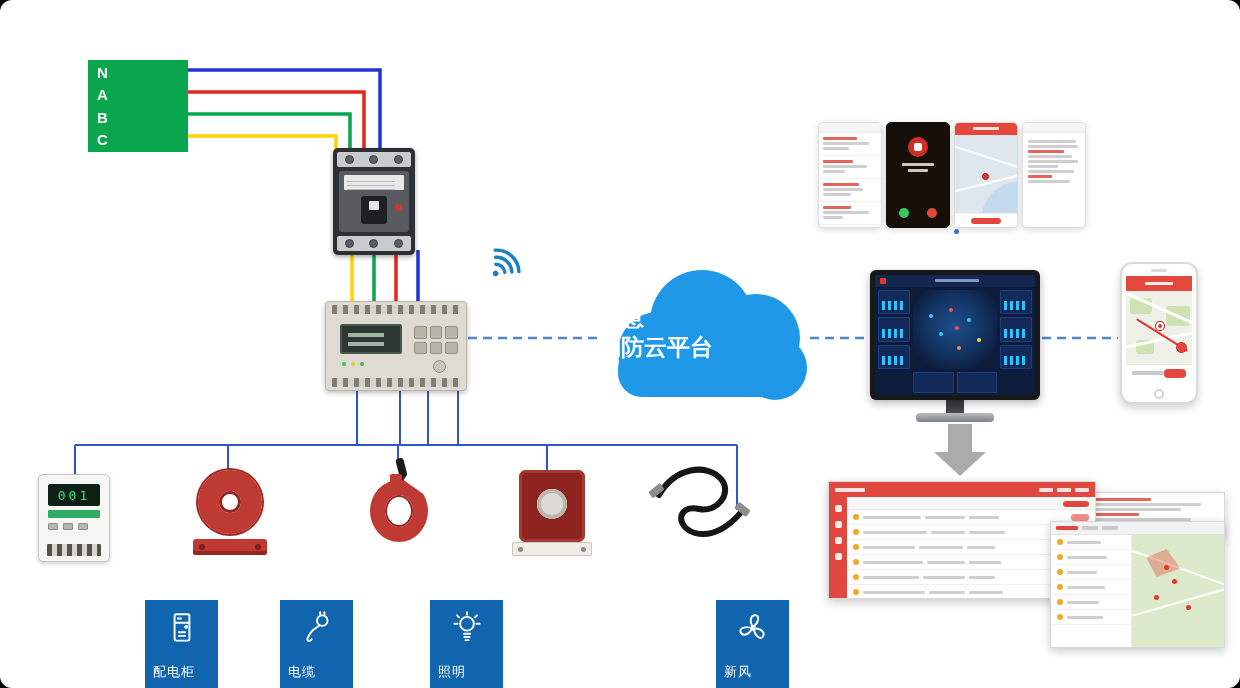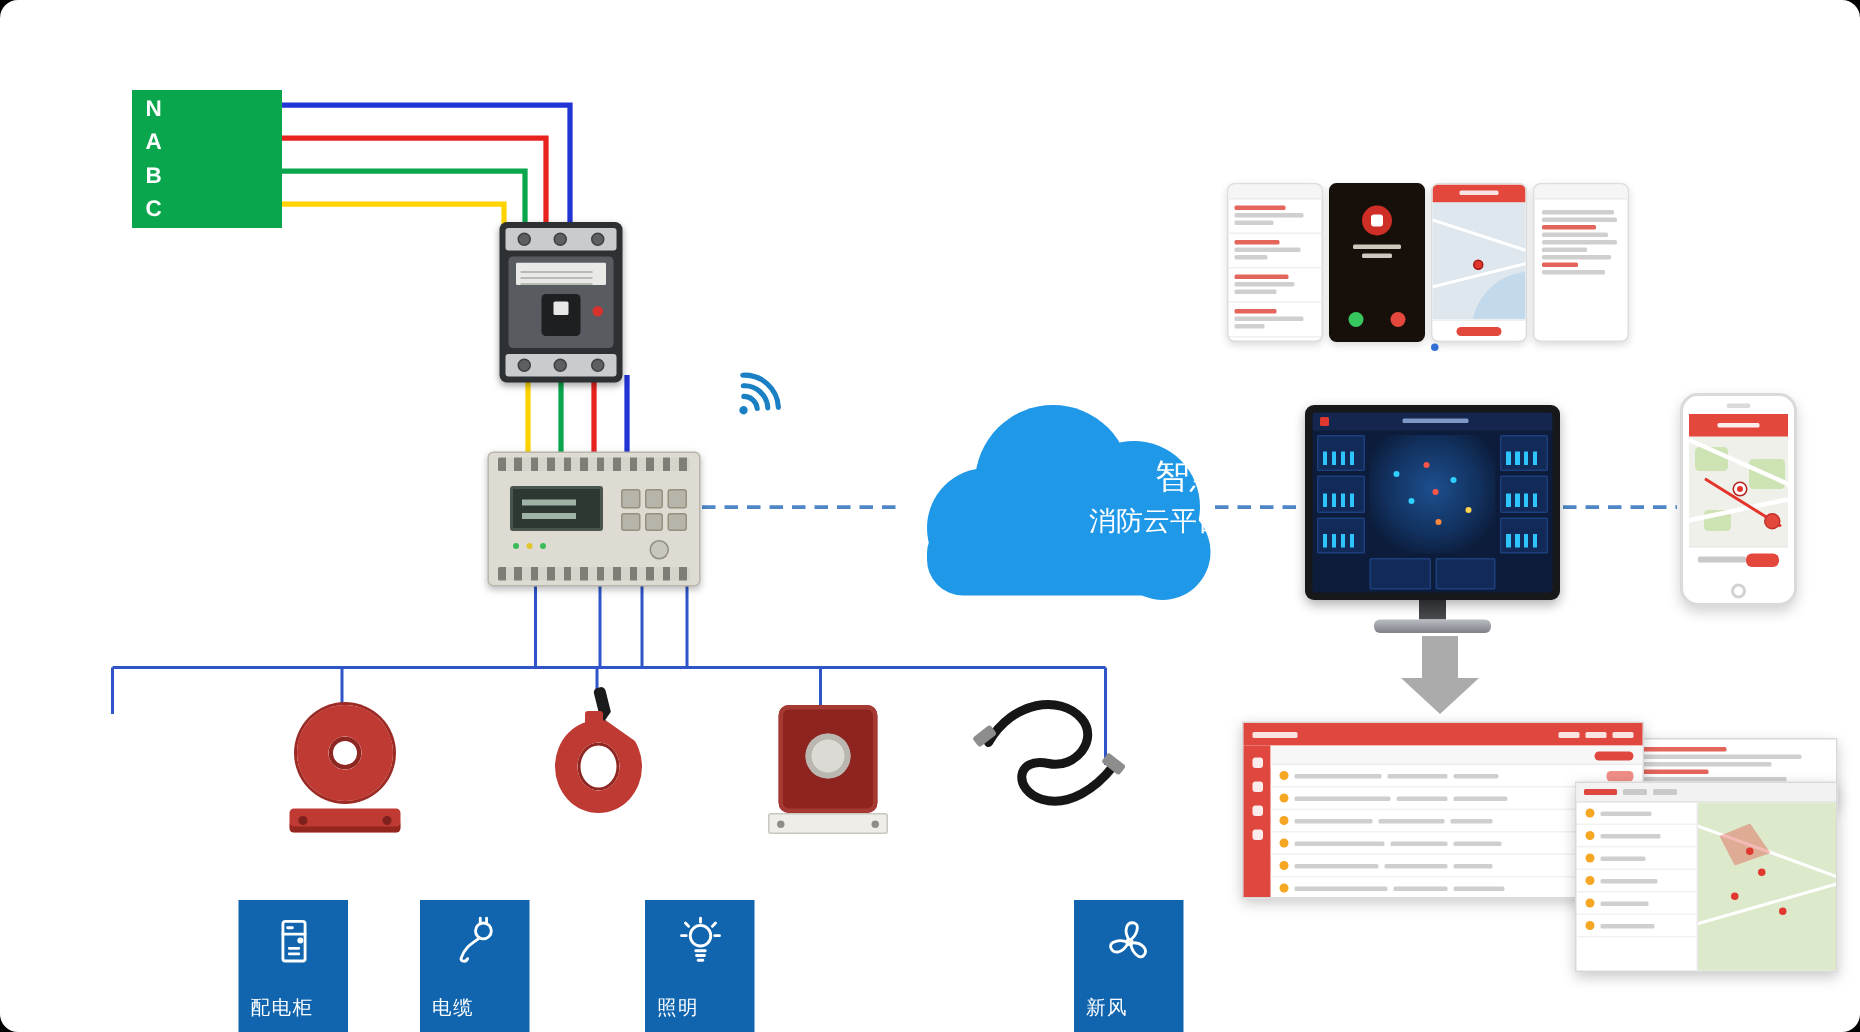--- a/index.html
+++ b/index.html
@@ -33,23 +33,23 @@
   .dev-lcd{position:absolute;left:14px;top:22px;width:62px;height:30px;background:#2d3833;border:2px solid #4a554f;border-radius:2px}
   .dev-lcd::after{content:"";position:absolute;left:6px;top:7px;width:36px;height:4px;background:#9fb2a6;box-shadow:0 9px 0 #9fb2a6}
   .dev-btns{position:absolute;left:88px;top:24px;width:44px;height:28px;display:grid;grid-template-columns:repeat(3,1fr);grid-template-rows:repeat(2,1fr);gap:3px}
   .dev-btns i{background:#b7b4aa;border:1px solid #94917f;border-radius:2px}
   .dev-leds{position:absolute;left:16px;top:60px;display:flex;gap:5px}
   .dev-leds i{width:4px;height:4px;border-radius:50%;background:#3dbb58}
   .dev-leds i:nth-child(2){background:#e3c52e}
   .dev-round-btn{position:absolute;right:20px;top:58px;width:13px;height:13px;border-radius:50%;background:#c9c6bd;border:1px solid #8f8c82}
 
   
-  .cloud-text{left:598px;top:303px;width:218px;text-align:right;color:#fff;font-weight:normal}
+  .cloud-text{left:598px;top:303px;width:218px;text-align:left;color:#fff;font-weight:bold}
   .cloud-line1{font-size:23px;line-height:28px}
-  .cloud-line2{font-size:18px;line-height:32px}
+  .cloud-line2{font-size:23px;line-height:32px}
 
   
   .mini-phone{top:122px;width:64px;height:106px;background:#fff;border:1px solid #ddd;border-radius:5px;overflow:hidden;box-shadow:0 2px 6px rgba(0,0,0,.15)}
   .mini-phone.dark{background:#17100a;border-color:#17100a}
   .mp-header{height:10px;background:#f5f5f5;border-bottom:1px solid #ececec}
   .mp-row{padding:2px 4px 3px;border-bottom:1px solid #f0f0f0}
   .ln{height:3px;background:#cfcfcf;border-radius:1px;margin:2px 0}
   .ln.red{background:#e4655c}
   .ln.light{background:#cfc6bd}
   .call-logo{width:20px;height:20px;border-radius:50%;background:#cf2e26;margin:14px auto 4px;position:relative}
@@ -478,20 +478,32 @@
       </div>
       <div class="winB-map">
         <div class="wb-road" style="left:-18px;top:30px;transform:rotate(20deg)"></div>
         <div class="wb-road" style="left:-12px;top:66px;transform:rotate(-16deg)"></div>
         <div class="wb-zone"></div>
         <div class="wb-dots"></div>
       </div>
     </div>
   </div>
 
+  <div class="abs sensor-meter">
+    <div class="sm-screen">
+        <span>001</span>
+      </div>
+    <div class="sm-strip"></div>
+    <div class="sm-btns">
+        <i></i>
+        <i></i>
+        <i></i>
+      </div>
+    <div class="sm-terms"></div>
+  </div>
 
   <div class="abs sensor-ring">
     <div class="ring"></div>
     <div class="ring-base"></div>
   </div>
 
   <div class="abs sensor-clamp">
     <div class="clamp-cable"></div>
     <div class="clamp-ring"></div>
     <div class="clamp-gap"></div>
@@ -504,21 +516,21 @@
     <div class="sq-hole"></div>
   </div>
 
   <svg class="abs sensor-cable" width="105" height="105" viewBox="0 0 105 105">
     <path d="M14,40 C30,12 62,8 76,24 C88,38 72,58 54,54 C32,49 30,72 50,78 C68,83 86,70 97,56" fill="none" stroke="#161616" stroke-width="6" stroke-linecap="round"></path>
     <rect x="4" y="32" width="15" height="8" rx="2" fill="#8d8d8d" transform="rotate(-38 11 36)"></rect>
     <rect x="90" y="50" width="15" height="8" rx="2" fill="#8d8d8d" transform="rotate(38 97 54)"></rect>
   </svg>
 
 
-  <div class="abs tile" style="left:159px">
+  <div class="abs tile" style="left:145px">
     <svg width="38" height="38" viewBox="0 0 36 36" fill="none" stroke="#fff" stroke-width="1.8" stroke-linecap="round" stroke-linejoin="round">
       <rect x="11" y="5" width="14" height="25" rx="1.5"></rect>
       <path d="M11 13 H25 M14 9 h3 M15 22 h6 M15 25.5 h6"></path>
       <circle cx="22" cy="17" r="1"></circle>
     </svg>
     <span class="tile-label">配电柜</span>
   </div>
 
   <div class="abs tile" style="left:280px">
     <svg width="38" height="38" viewBox="0 0 36 36" fill="none" stroke="#fff" stroke-width="1.8" stroke-linecap="round" stroke-linejoin="round">

